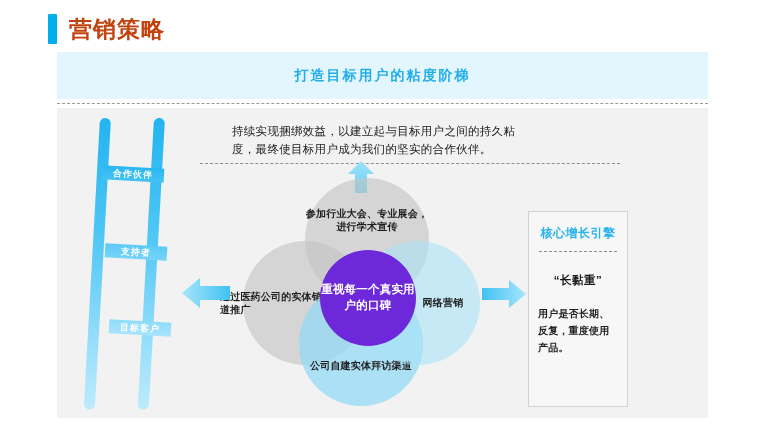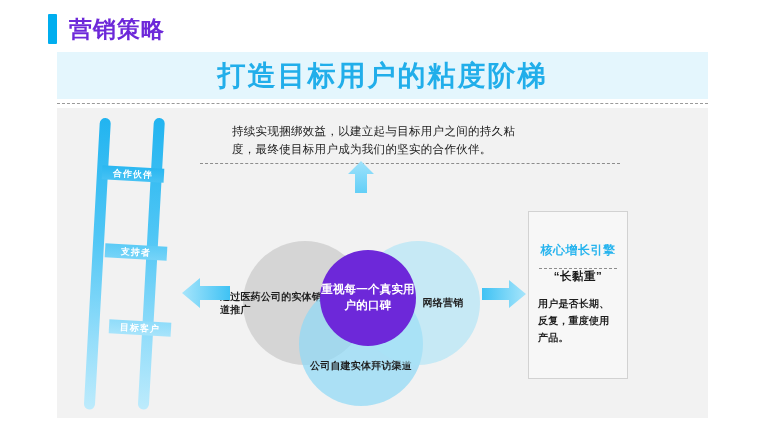--- a/index.html
+++ b/index.html
@@ -11,31 +11,31 @@
 
   
   #slide-header{
     position:absolute;left:48px;top:14px;height:30px;
     display:flex;align-items:center;
   }
   #header-accent-bar{
     width:9px;height:30px;background:#00AEEF;border-radius:1px;flex:none;
   }
   #header-title{
-    margin-left:12px;font-size:23px;font-weight:bold;color:#6d28d9;
+    margin-left:12px;font-size:23px;font-weight:bold;color:#c2410c;
     letter-spacing:1px;line-height:1;white-space:nowrap;
   }
 
   
   #title-banner{
     position:absolute;left:57px;top:52px;width:651px;height:47px;
     background:#E4F6FD;display:flex;align-items:center;justify-content:center;
   }
   #banner-title{
-    font-size:28px;font-weight:bold;color:#21AEEA;letter-spacing:2px;
+    font-size:14px;font-weight:bold;color:#21AEEA;letter-spacing:2px;
     white-space:nowrap;
     text-align:center;
   }
 
   
   #banner-divider{
     position:absolute;left:57px;top:103px;width:651px;height:0;
     border-top:1px dashed #9a9a9a;
   }
 
@@ -134,37 +134,37 @@
   #venn-circle-center .venn-label{
     color:#ffffff;font-size:11.5px;line-height:1.35;
   }
 
   
   #arrow-left{position:absolute;left:182px;top:278px;width:48px;height:30px;}
   #arrow-right{position:absolute;left:482px;top:280px;width:44px;height:28px;}
 
   
   #engine-card{
-    position:absolute;left:528px;top:211px;width:100px;height:168px;
+    position:absolute;left:528px;top:211px;width:100px;height:196px;
     background:#F7F7F7;border:1px solid #d2d2d2;box-sizing:border-box;
-    padding:30px 8px 0 8px;text-align:center;
+    padding:13px 8px 0 8px;text-align:center;
   }
   #engine-card-title{
     font-size:12px;font-weight:bold;color:#28B4EE;letter-spacing:0.5px;
     white-space:nowrap;
   }
   #engine-card-divider{
     margin:9px 2px 0 2px;border-top:1px dashed #8d8d8d;height:0;
   }
   #engine-card-keyword{
-    font-size:11.5px;font-weight:bold;color:#1a1a1a;
+    margin-top:21px;font-size:11.5px;font-weight:bold;color:#1a1a1a;
     letter-spacing:0.5px;
   }
   #engine-card-desc{
-    margin-top:11px;font-size:10px;font-weight:bold;color:#1f1f1f;
+    margin-top:17px;font-size:10px;font-weight:bold;color:#1f1f1f;
     line-height:1.7;letter-spacing:0.2px;text-align:left;padding:0 1px;
   }
 </style>
 </head>
 <body>
 
 <div id="slide-header">
   <div id="header-accent-bar"></div>
   <div id="header-title">营销策略</div>
 </div>
@@ -193,20 +193,23 @@
       <linearGradient id="gUp" x1="0" y1="1" x2="0" y2="0">
         <stop offset="0%" stop-color="#63CFF7"></stop>
         <stop offset="100%" stop-color="#9FE2FB"></stop>
       </linearGradient>
     </defs>
     <polygon points="13,0 26,13 19,13 19,32 7,32 7,13 0,13" fill="url(#gUp)"></polygon>
   </svg>
 </div>
 
 <div id="venn">
+  <div class="venn-circle" id="venn-circle-top">
+    <span class="venn-label">参加行业大会、专业展会，进行学术宣传</span>
+  </div>
   <div class="venn-circle" id="venn-circle-left">
     <span class="venn-label">通过医药公司的实体销售渠道推广</span>
   </div>
   <div class="venn-circle" id="venn-circle-bottom">
     <span class="venn-label">公司自建实体拜访渠道</span>
   </div>
   <div class="venn-circle" id="venn-circle-right">
     <span class="venn-label">网络营销</span>
   </div>
   <div class="venn-circle" id="venn-circle-center">

